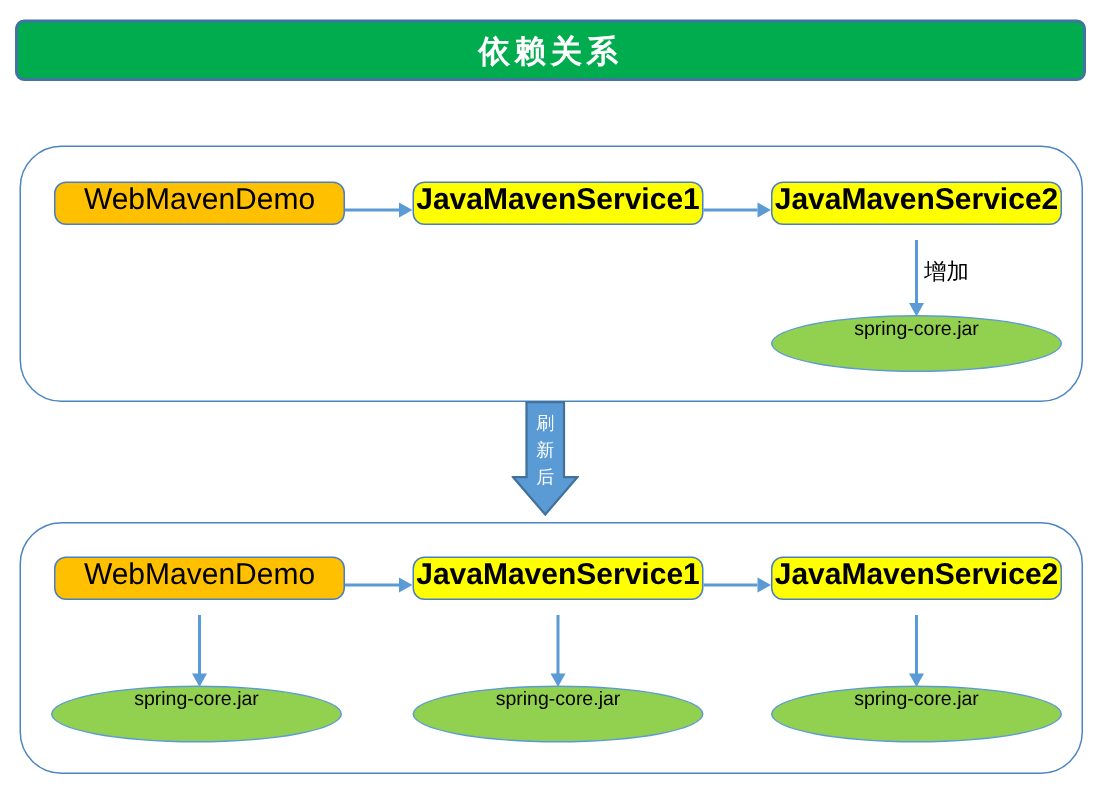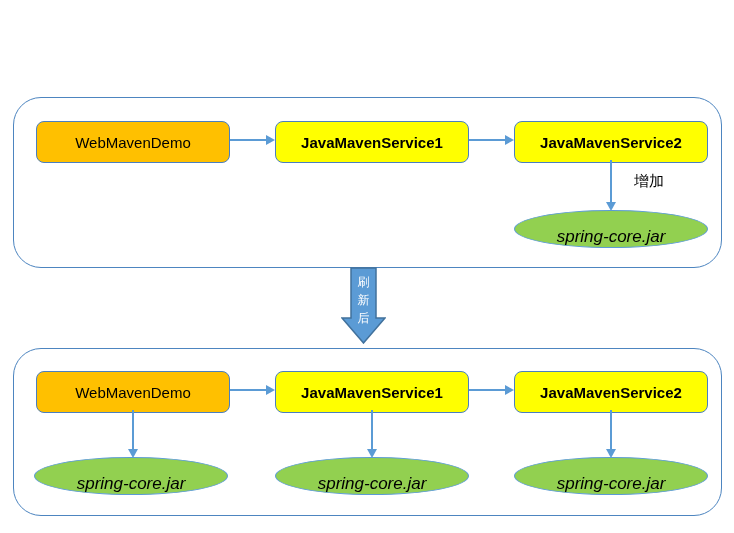--- a/index.html
+++ b/index.html
@@ -32,35 +32,35 @@
   }
   .panel{
     position:absolute;left:13px;width:707px;
     background:#ffffff;
     border:1.5px solid var(--panel-border);
     border-radius:28px;
   }
   #panel-before{top:97px;height:169px;}
   #panel-after{top:348px;height:166px;}
   .node{
-    position:absolute;width:194px;height:42px;box-sizing:border-box;
+    position:absolute;width:194px;height:29px;box-sizing:border-box;
     border:1.5px solid var(--shape-border);
     border-radius:8px;
-    display:flex;align-items:center;justify-content:center;
-    font-size:15px;color:#000;
+    display:flex;justify-content:center;
+    font-size:20px;color:#000;
   }
   .node.orange{background:var(--node-orange);}
   .node.yellow{background:var(--node-yellow);font-weight:bold;}
   .jar{
     position:absolute;width:194px;height:38px;box-sizing:border-box;
     background:var(--jar-green);
     border:1.5px solid var(--connector);
     border-radius:50%;
-    display:flex;align-items:flex-end;justify-content:center;
-    font-size:17px;color:#000;font-style:italic;
+    display:flex;align-items:flex-start;justify-content:center;
+    font-size:13px;color:#000;
   }
   .hline{position:absolute;height:2px;background:var(--connector);}
   .vline{position:absolute;width:2px;background:var(--connector);}
   .head-right{
     position:absolute;width:0;height:0;
     border-top:5.5px solid transparent;border-bottom:5.5px solid transparent;
     border-left:9px solid var(--connector);
   }
   .head-down{
     position:absolute;width:0;height:0;
@@ -75,41 +75,44 @@
     position:absolute;left:341px;top:273px;width:45px;text-align:center;
     color:#ffffff;font-size:12px;line-height:18px;
   }
   #refresh-arrow-text span{display:block;}
 </style>
 </head>
 <body>
 
 <div id="canvas">
 
+  <div class="title-bar">
+    <span class="title-text">依赖关系</span>
+  </div>
 
   <div class="panel" id="panel-before">
     <div class="node orange" style="left:22px;top:23px;">
       <span>WebMavenDemo</span>
     </div>
     <div class="node yellow" style="left:261px;top:23px;">
       <span>JavaMavenService1</span>
     </div>
     <div class="node yellow" style="left:500px;top:23px;">
       <span>JavaMavenService2</span>
     </div>
 
     <div class="hline" style="left:216px;top:41px;width:36px;"></div>
     <div class="head-right" style="left:252px;top:37px;"></div>
 
     <div class="hline" style="left:455px;top:41px;width:36px;"></div>
     <div class="head-right" style="left:491px;top:37px;"></div>
 
     <div class="vline" style="left:596px;top:62px;height:43px;"></div>
     <div class="head-down" style="left:591.5px;top:104px;"></div>
-    <div class="edge-label" style="left:620px;top:74px;">增加</div>
+    <div class="edge-label" style="left:602px;top:74px;">增加</div>
 
     <div class="jar" style="left:500px;top:112px;">
       <span>spring-core.jar</span>
     </div>
   </div>
 
   <svg id="refresh-arrow" viewBox="0 0 45 77">
     <polygon points="10,1 35,1 35,51 44,51 22.5,76 1,51 10,51" fill="#5B9BD5" stroke="#41719C" stroke-width="1.5"></polygon>
   </svg>
   <div id="refresh-arrow-text">

